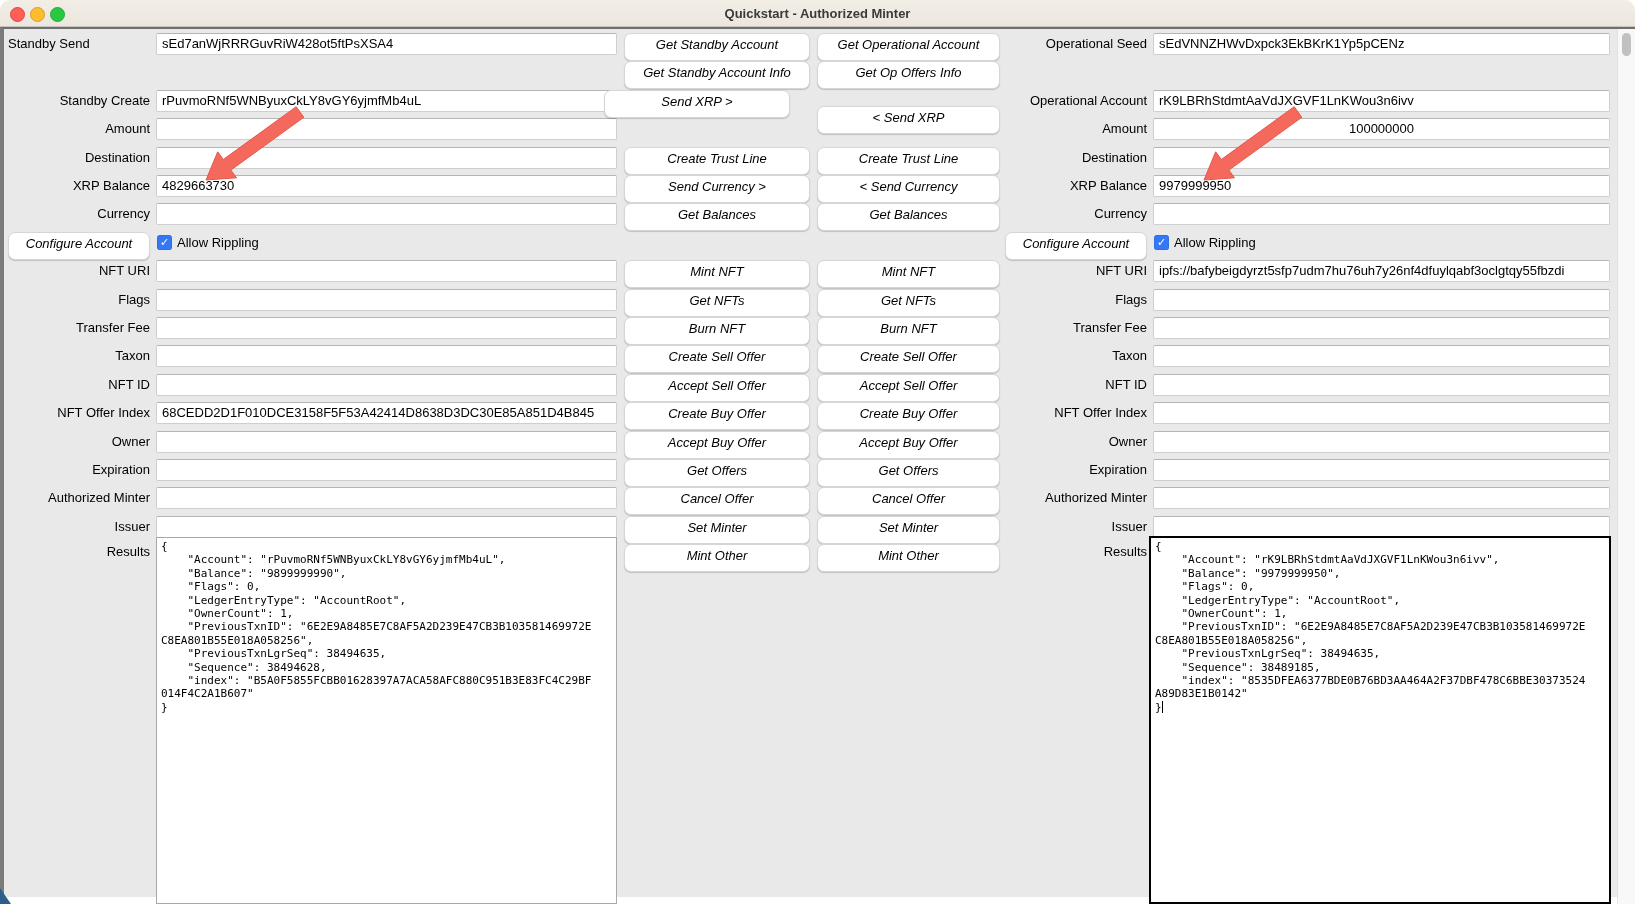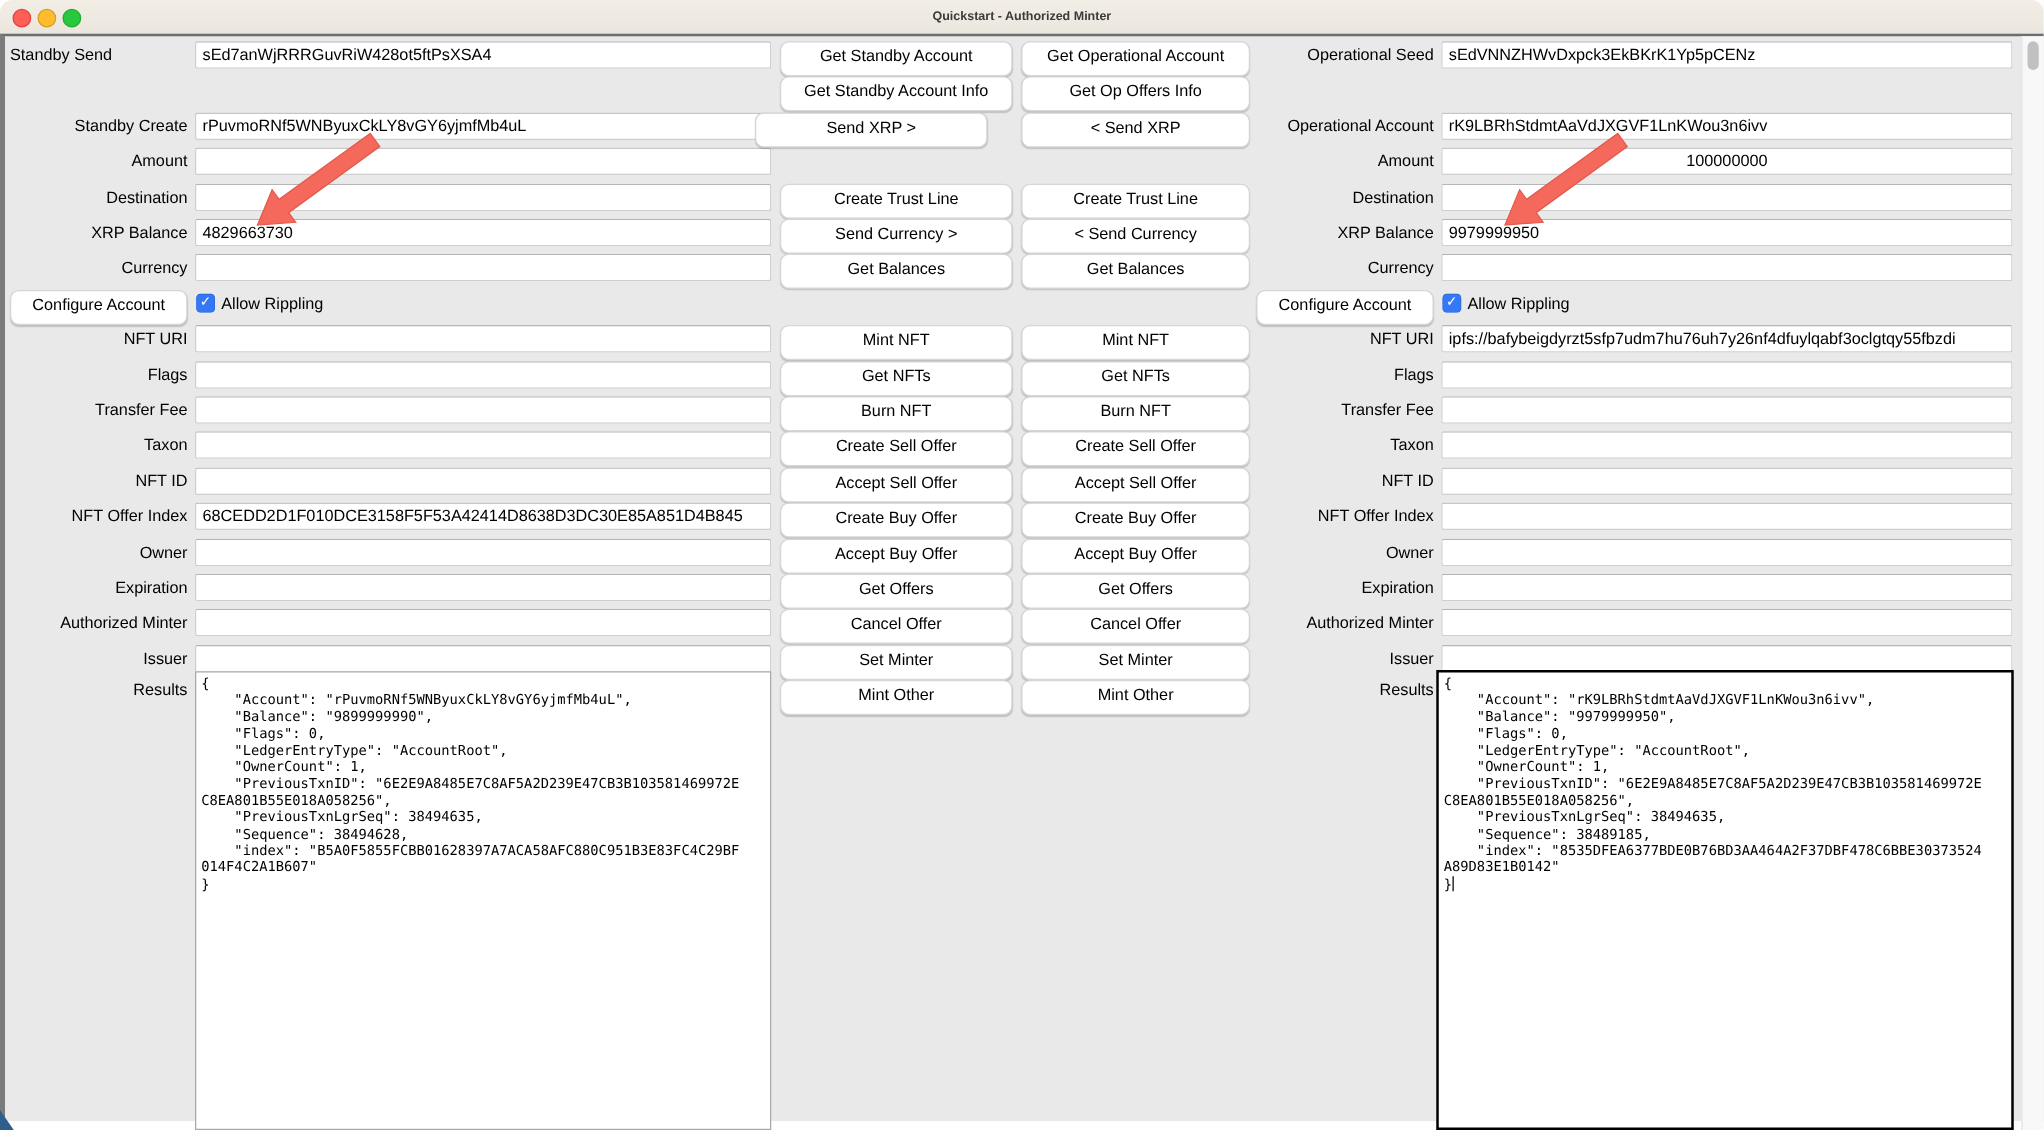--- a/index.html
+++ b/index.html
@@ -11,21 +11,21 @@
   
   .titlebar{
     position:absolute;left:0;top:0;width:1635px;height:27px;
     background:linear-gradient(#f3eee5,#ece7de);
     border-radius:10px 10px 0 0;
     border-bottom:1px solid #c9c4bb;
     box-sizing:border-box;
   }
   .title{
     position:absolute;left:0;right:0;top:0;height:27px;line-height:27px;
-    text-align:center;font-size:10px;font-weight:bold;color:#3a3a3a;
+    text-align:center;font-size:13px;font-weight:bold;color:#3a3a3a;
   }
   .traffic{position:absolute;top:7px;width:13px;height:13px;border-radius:50%;}
   .t-red{left:10px;background:#ff5f57;border:0.5px solid #e0443e;}
   .t-yellow{left:30px;background:#febc2e;border:0.5px solid #d89e24;}
   .t-green{left:50px;background:#28c840;border:0.5px solid #1faf33;}
 
   
   .content{
     position:absolute;left:0;top:27px;width:1635px;height:870px;
     background:#e9e9e9;
@@ -47,21 +47,21 @@
     position:absolute;height:22px;box-sizing:border-box;
     background:#ffffff;border:1px solid #cfcfcf;border-top-color:#b5b5b5;
     border-radius:2px;font-size:13px;line-height:20px;color:#000;
     padding:0 5px;white-space:nowrap;overflow:hidden;
   }
   .btn{
     position:absolute;height:28px;box-sizing:border-box;
     background:#ffffff;border:0.5px solid #d6d6d6;border-radius:7px;
     box-shadow:0 1px 1px rgba(0,0,0,0.18);
     font-size:13px;color:#000;text-align:center;line-height:21px;
-    cursor:default;white-space:nowrap;
+    cursor:default;white-space:nowrap;font-style:italic;
   }
   .checkbox{
     position:absolute;width:15px;height:15px;border-radius:3.5px;
     background:#3478f6;color:#fff;font-size:11px;font-weight:bold;
     text-align:center;line-height:15px;
     box-shadow:inset 0 0 0 0.5px #2a66d4;
   }
   .cblabel{position:absolute;height:22px;line-height:22px;font-size:13px;color:#000;white-space:nowrap;}
   .results{
     position:absolute;background:#ffffff;box-sizing:border-box;
@@ -180,21 +180,21 @@
     <div class="btn" style="left: 624px; top: 345px; width: 186px;">Create Sell Offer</div>
     <div class="btn" style="left: 624px; top: 374px; width: 186px;">Accept Sell Offer</div>
     <div class="btn" style="left: 624px; top: 402px; width: 186px;">Create Buy Offer</div>
     <div class="btn" style="left: 624px; top: 431px; width: 186px;">Accept Buy Offer</div>
     <div class="btn" style="left: 624px; top: 459px; width: 186px;">Get Offers</div>
     <div class="btn" style="left: 624px; top: 487px; width: 186px;">Cancel Offer</div>
     <div class="btn" style="left: 624px; top: 516px; width: 186px;">Set Minter</div>
     <div class="btn" style="left: 624px; top: 544px; width: 186px;">Mint Other</div>
     <div class="btn" style="left: 817px; top: 33px; width: 183px;">Get Operational Account</div>
     <div class="btn" style="left: 817px; top: 61px; width: 183px;">Get Op Offers Info</div>
-    <div class="btn" style="left: 817px; top: 90px; width: 183px;">&lt; Send XRP</div>
+    <div class="btn" style="left: 817px; top: 106px; width: 183px;">&lt; Send XRP</div>
     <div class="btn" style="left: 817px; top: 147px; width: 183px;">Create Trust Line</div>
     <div class="btn" style="left: 817px; top: 175px; width: 183px;">&lt; Send Currency</div>
     <div class="btn" style="left: 817px; top: 203px; width: 183px;">Get Balances</div>
     <div class="btn" style="left: 817px; top: 260px; width: 183px;">Mint NFT</div>
     <div class="btn" style="left: 817px; top: 289px; width: 183px;">Get NFTs</div>
     <div class="btn" style="left: 817px; top: 317px; width: 183px;">Burn NFT</div>
     <div class="btn" style="left: 817px; top: 345px; width: 183px;">Create Sell Offer</div>
     <div class="btn" style="left: 817px; top: 374px; width: 183px;">Accept Sell Offer</div>
     <div class="btn" style="left: 817px; top: 402px; width: 183px;">Create Buy Offer</div>
     <div class="btn" style="left: 817px; top: 431px; width: 183px;">Accept Buy Offer</div>

